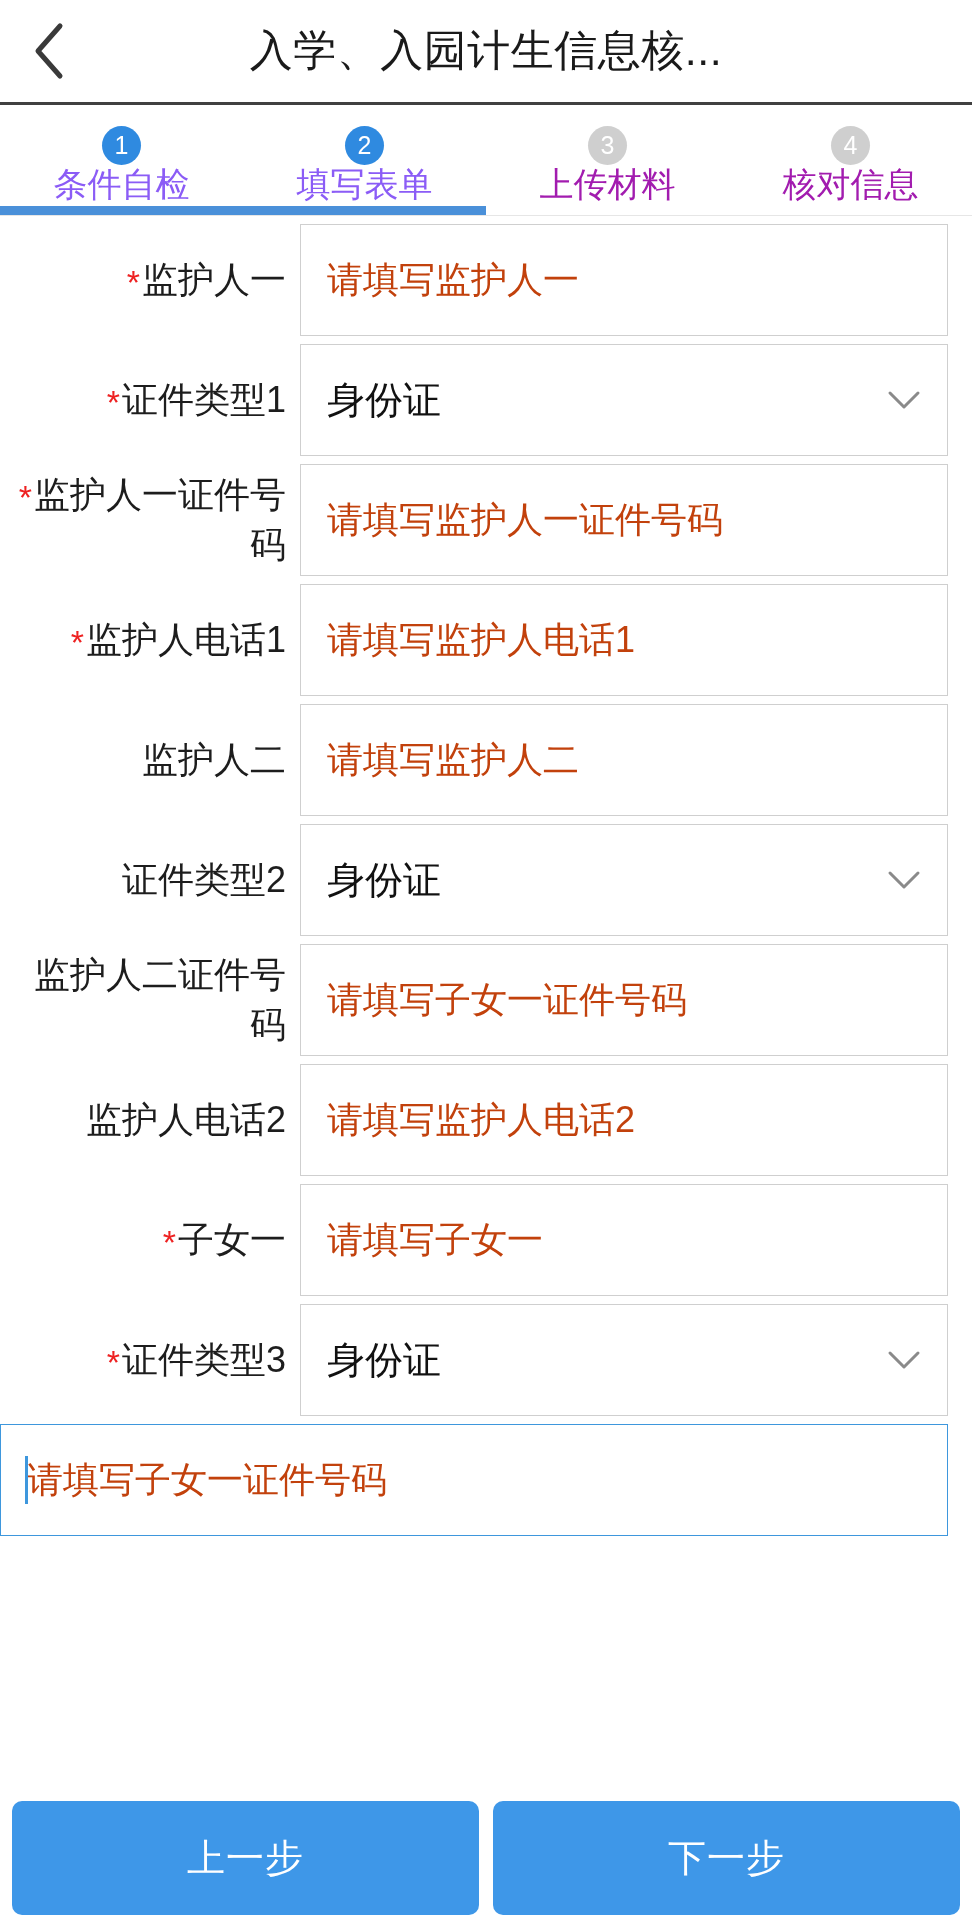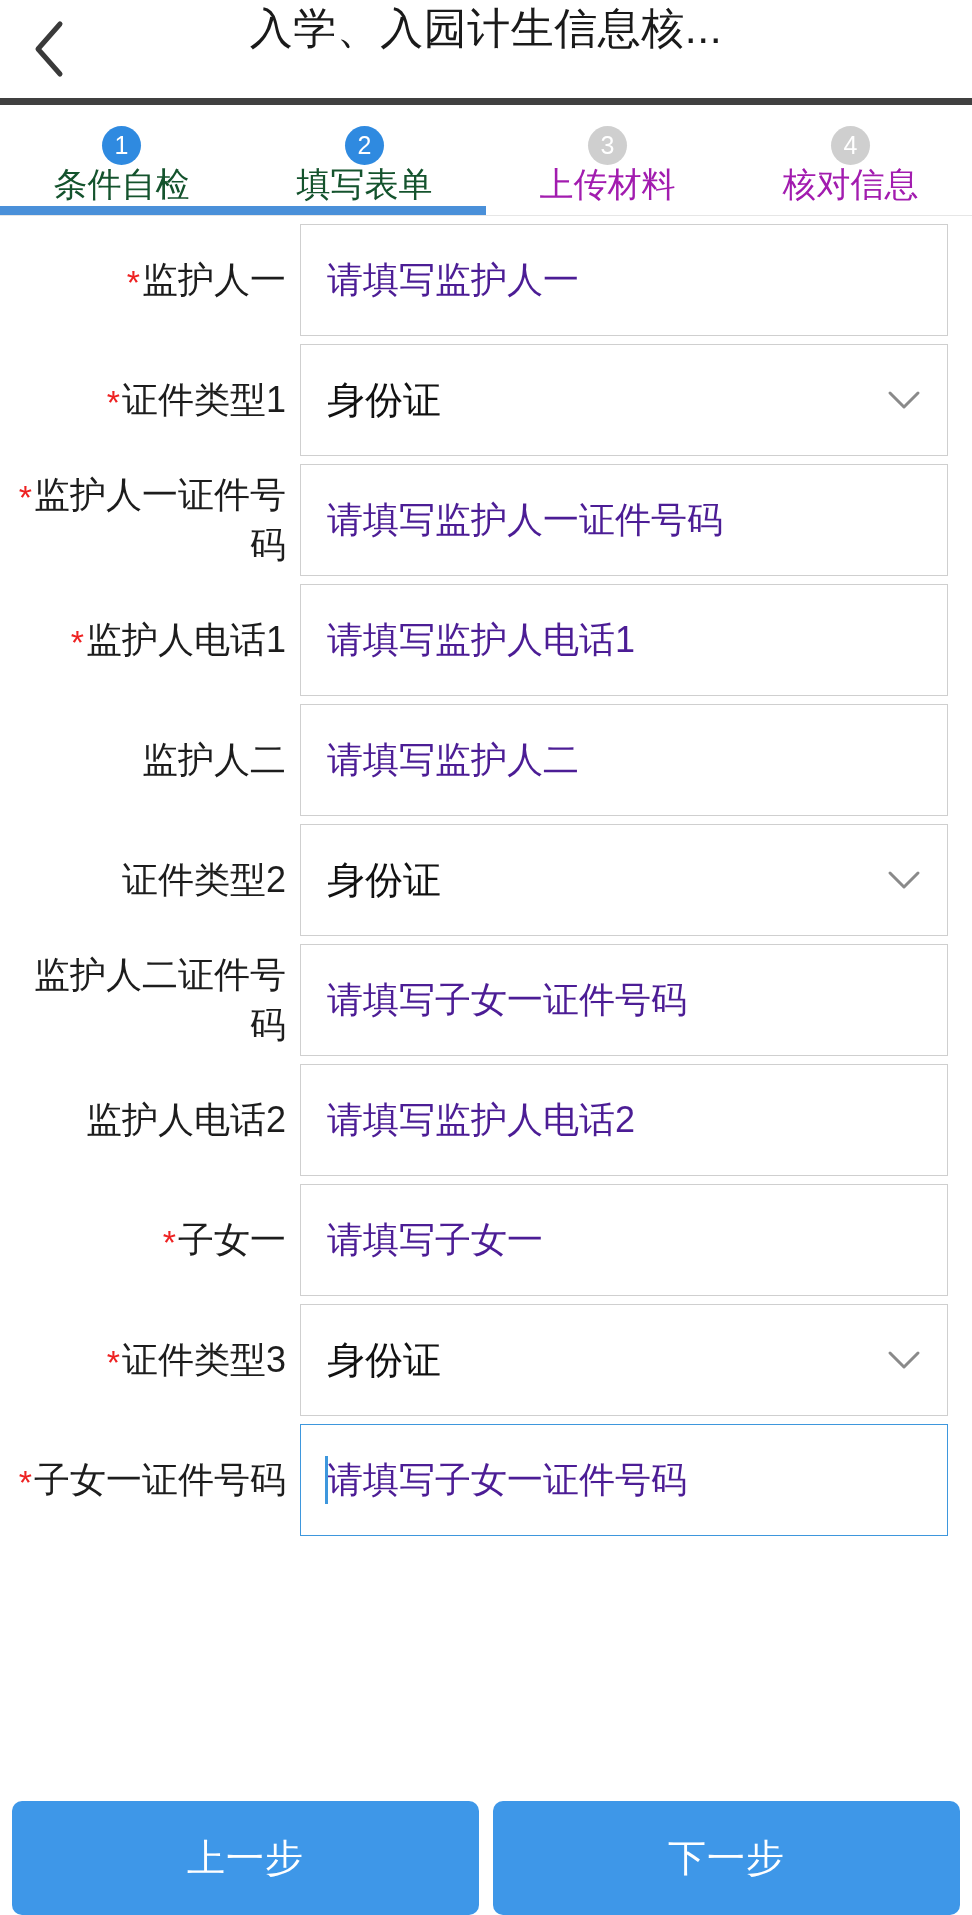--- a/index.html
+++ b/index.html
@@ -19,21 +19,22 @@
     background: #ffffff;
     overflow: hidden;
   }
 
   
   .navbar {
     position: relative;
     height: 105px;
     background: #ffffff;
     display: flex;
-    border-bottom: 7px solid #404040;
+    align-items: center;
+    border-bottom: 3px solid #404040;
   }
   .back-btn {
     position: absolute;
     left: 18px;
     top: 50%;
     transform: translateY(-50%);
     width: 62px;
     height: 62px;
     display: flex;
     align-items: center;
@@ -85,21 +86,21 @@
     z-index: 2;
   }
   .step.active .step-badge { background: #2f8ae0; }
   .step.idle   .step-badge { background: #cfcfcf; }
 
   .step-label {
     font-size: 34px;
     line-height: 46px;
     white-space: nowrap;
   }
-  .step.active .step-label { color: #14532d; }
+  .step.active .step-label { color: #8b5cf6; }
   .step.idle   .step-label { color: #a21caf; }
 
   .step-underline {
     position: absolute;
     left: 0;
     right: 0;
     bottom: 0;
     height: 9px;
     background: #4a90d9;
   }
@@ -159,21 +160,21 @@
     font-size: 36px;
   }
   .field-control.focused {
     border-color: #3e97dd;
   }
   .field-control.select {
     justify-content: space-between;
     cursor: pointer;
   }
   .placeholder {
-    color: #4c1d95;
+    color: #c2410c;
     font-size: 36px;
     white-space: nowrap;
     overflow: hidden;
   }
   .value-text {
     color: #111111;
     font-size: 38px;
   }
   .caret {
     position: absolute;
@@ -336,21 +337,20 @@
         <div class="field-control select">
           <span class="value-text">身份证</span>
           <span class="chevron">
             <svg width="34" height="24" viewBox="0 0 34 24" fill="none" aria-hidden="true">
               <path d="M3 5 L17 19 L31 5" stroke="#8a8a8a" stroke-width="3" stroke-linecap="round" stroke-linejoin="round"></path>
             </svg>
           </span>
         </div>
       </div>
       <div class="field-row">
-        <div class="field-label"><span class="req-star">*</span><span>子女一证件号码</span></div>
         <div class="field-control focused">
           <span class="caret"></span>
           <span class="placeholder">请填写子女一证件号码</span>
         </div>
       </div>
     </div>
 
   <div class="footer">
     <button class="footer-btn">上一步</button>
     <button class="footer-btn">下一步</button>

